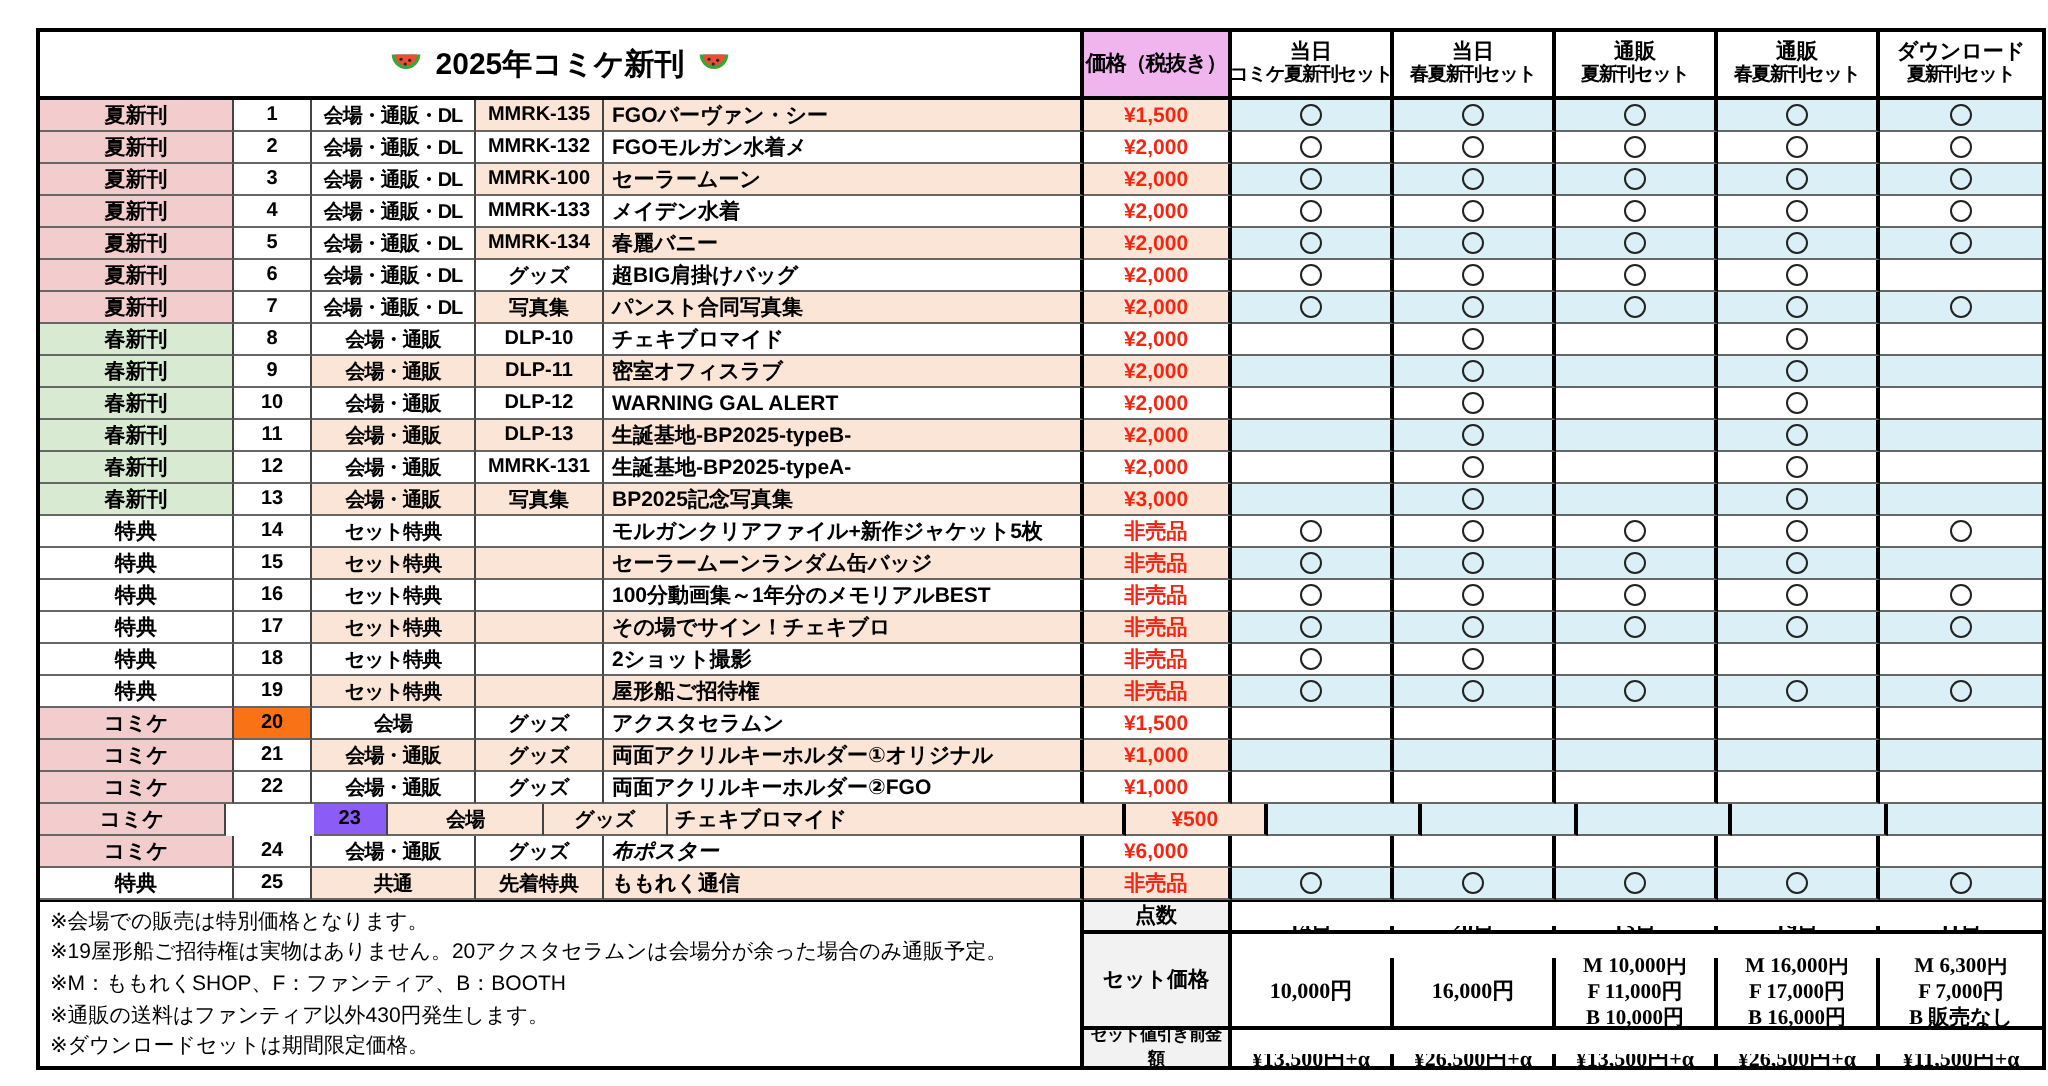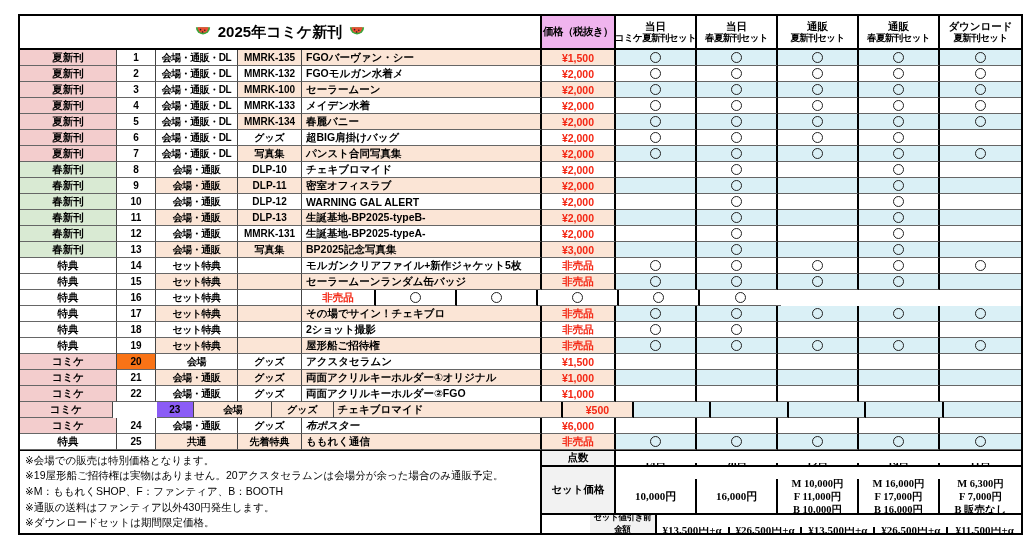--- a/index.html
+++ b/index.html
@@ -44,21 +44,21 @@
   .bottom{display:flex;border-top:1px solid #000;height:82px;}
   .notes-box{
     box-sizing:border-box;width:522px;border-right:2px solid #000;
     padding:2px 5px;display:flex;flex-direction:column;justify-content:space-around;
   }
   .note-line{font-size:10.5px;font-weight:normal;white-space:nowrap;overflow:hidden;}
   .summary{width:479px;display:flex;flex-direction:column;}
   .srow{display:flex;}
   .points-row{height:16px;}
   .setprice-row{height:48px;}
-  .pre-row{height:18px;padding-left:48px;}
+  .pre-row{height:18px;}
   .scell{
     box-sizing:border-box;display:flex;align-items:center;justify-content:center;
     border-right:2px solid #000;border-bottom:2px solid #000;
     font-weight:bold;background:#fff;text-align:center;overflow:hidden;font-family:Liberation Serif, serif;
   }
   .s-label{width:74px;background:#f2f2f2;font-size:10.5px;}
   .pre-row .s-label{font-size:8.5px;letter-spacing:-0.4px;}
   .s-val{width:81px;font-size:11px;flex-direction:column;line-height:13px;margin-top:12px;}
   .s-val div{white-space:nowrap;font-size:10.5px;}
   .s-val:last-child{border-right:none;}
@@ -417,20 +417,21 @@
           <div class="cell c-set" style="background: rgb(218, 240, 246);">
             <span class="ring"></span>
           </div>
           <div class="cell c-set" style="background: rgb(218, 240, 246);"></div>
         </div>
         <div class="row">
           <div class="cell c-cat" style="background: rgb(255, 255, 255);">特典</div>
           <div class="cell c-num" style="background: rgb(255, 255, 255);">16</div>
           <div class="cell c-ch" style="background: rgb(255, 255, 255);">セット特典</div>
           <div class="cell c-code" style="background: rgb(255, 255, 255);"></div>
+          <div class="cell c-item" style="background: rgb(255, 255, 255);">100分動画集～1年分のメモリアルBEST</div>
           <div class="cell c-price red" style="background: rgb(255, 255, 255);">非売品</div>
           <div class="cell c-set" style="background: rgb(255, 255, 255);">
             <span class="ring"></span>
           </div>
           <div class="cell c-set" style="background: rgb(255, 255, 255);">
             <span class="ring"></span>
           </div>
           <div class="cell c-set" style="background: rgb(255, 255, 255);">
             <span class="ring"></span>
           </div>

